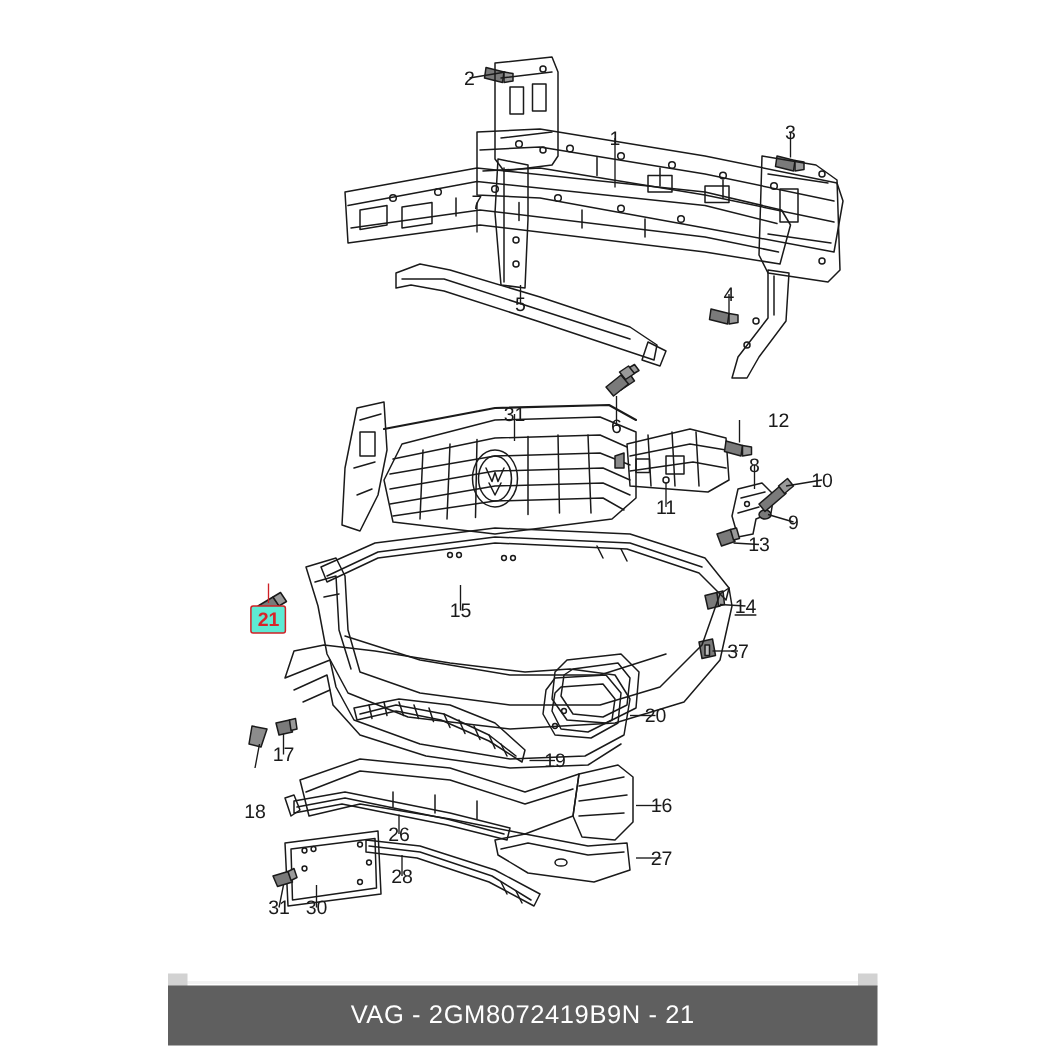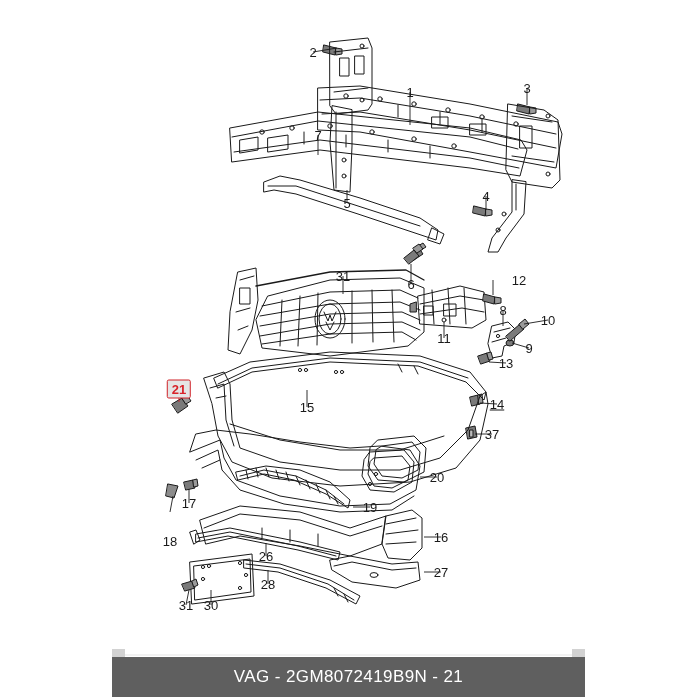--- a/index.html
+++ b/index.html
@@ -1,22 +1,22 @@
 <!DOCTYPE html>
 <html><head>
 <meta charset="utf-8">
 <style>
   html,body{margin:0;padding:0;background:#fff;}
   body{width:700px;height:700px;overflow:hidden;font-family:"Liberation Sans",sans-serif;}
   #page{position:relative;width:700px;height:700px;background:#ffffff;}
   #diagram{position:absolute;left:0;top:0;width:700px;height:648px;}
   .lbl{position:absolute;font-family:"Liberation Sans",sans-serif;font-size:13px;color:#1a1a1a;
        line-height:1;white-space:nowrap;transform:translate(-50%,-50%);}
-  .lbl.hl{color:#d8232a;font-weight:600;background:#e5e5e5;border:1.5px solid #cf2026;
-          padding:2px 4px;border-radius:2px;}
+  .lbl.hl{color:#d8232a;font-weight:600;background:#5eead4;border:1.5px solid #cf2026;
+          padding:2px 4px;border-radius:2px;margin-top:24px;}
   #footer{position:absolute;left:112px;top:657px;width:473px;height:40px;background:#5f5f5f;}
   #footer-text{position:absolute;left:0;top:0;width:473px;height:40px;display:flex;
        align-items:center;justify-content:center;color:#ffffff;font-size:17px;
        letter-spacing:.4px;}
   .tab{position:absolute;top:649px;width:13px;height:9px;background:#d2d2d2;}
   #tab-l{left:112px;}
   #tab-r{left:572px;}
   #rule{position:absolute;left:112px;top:654px;width:473px;height:2px;background:#f2f2f2;}
 </style>
 </head>

